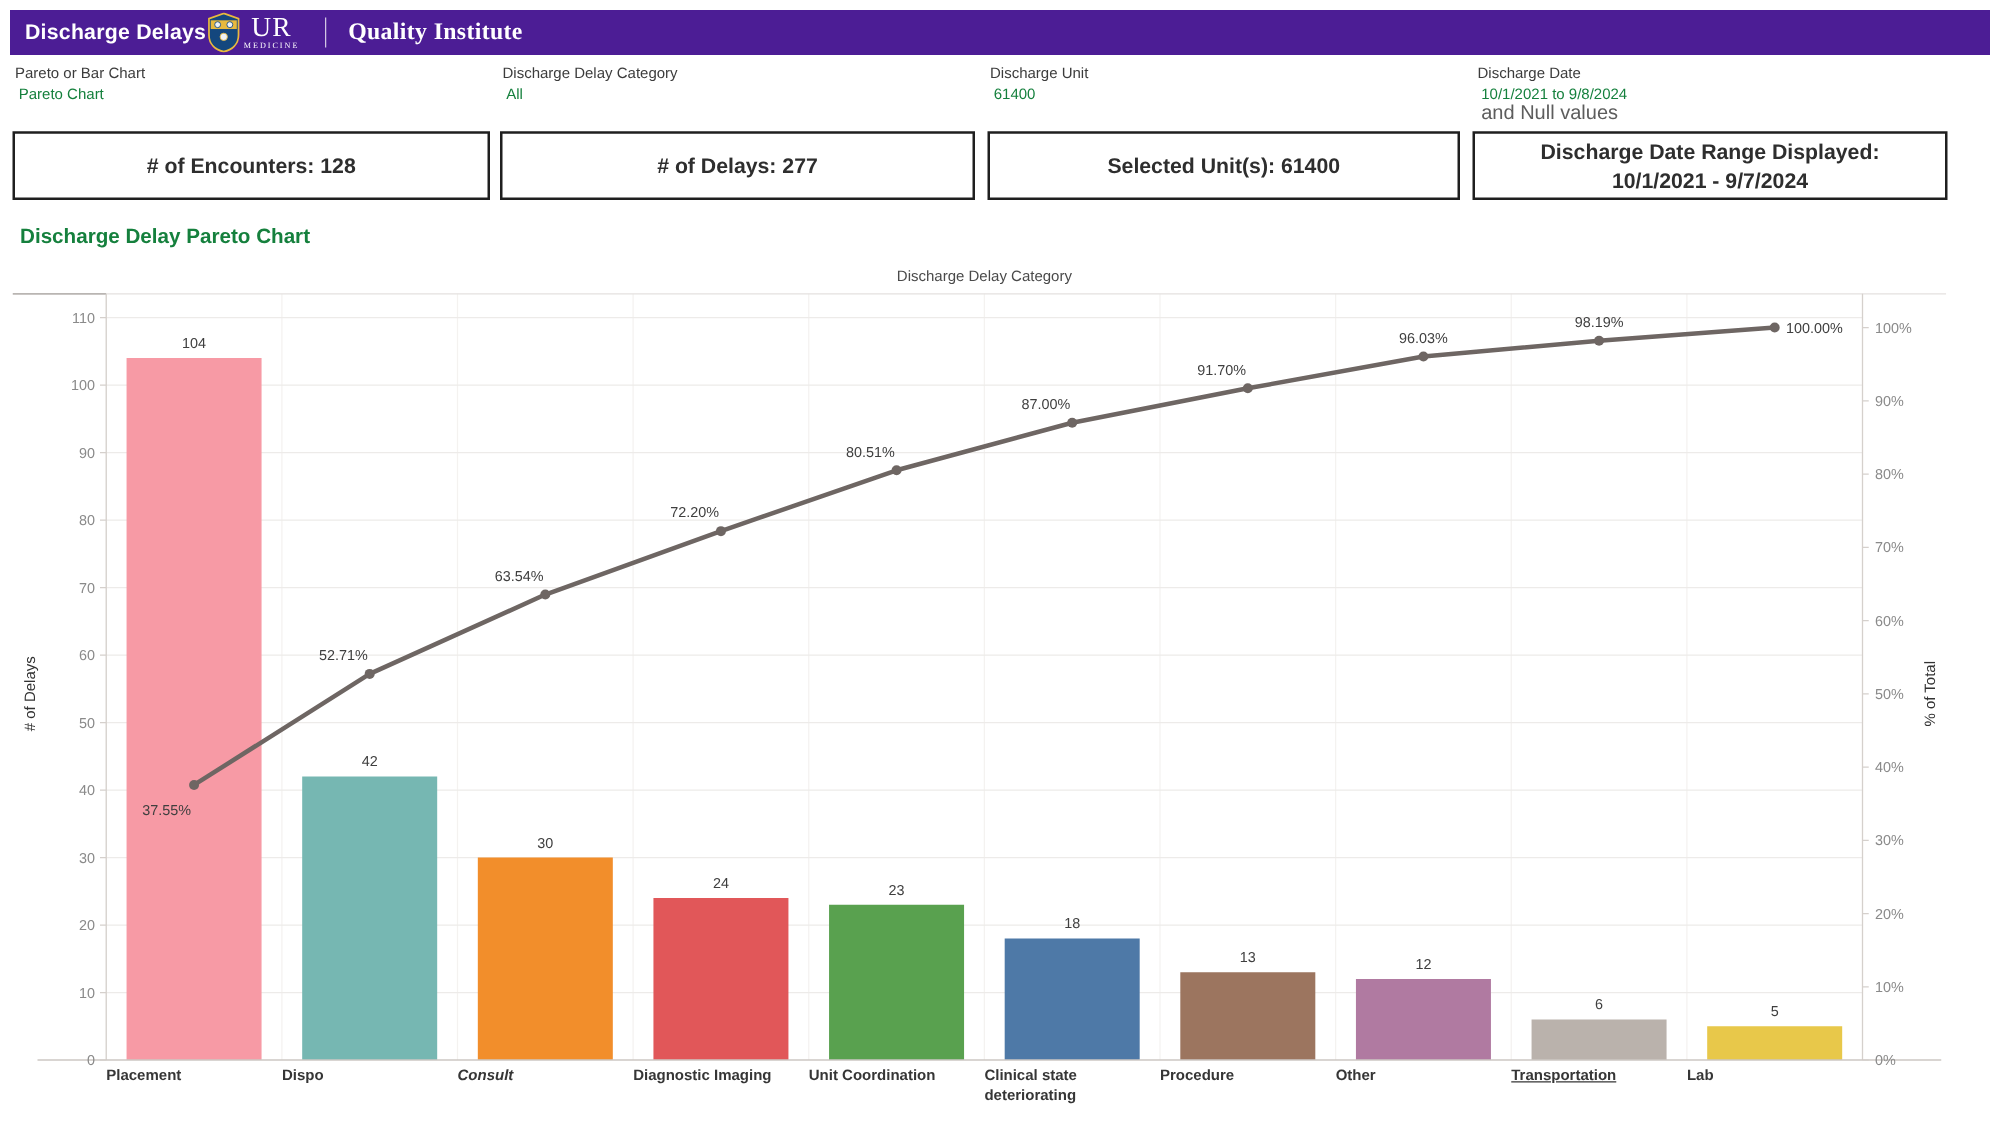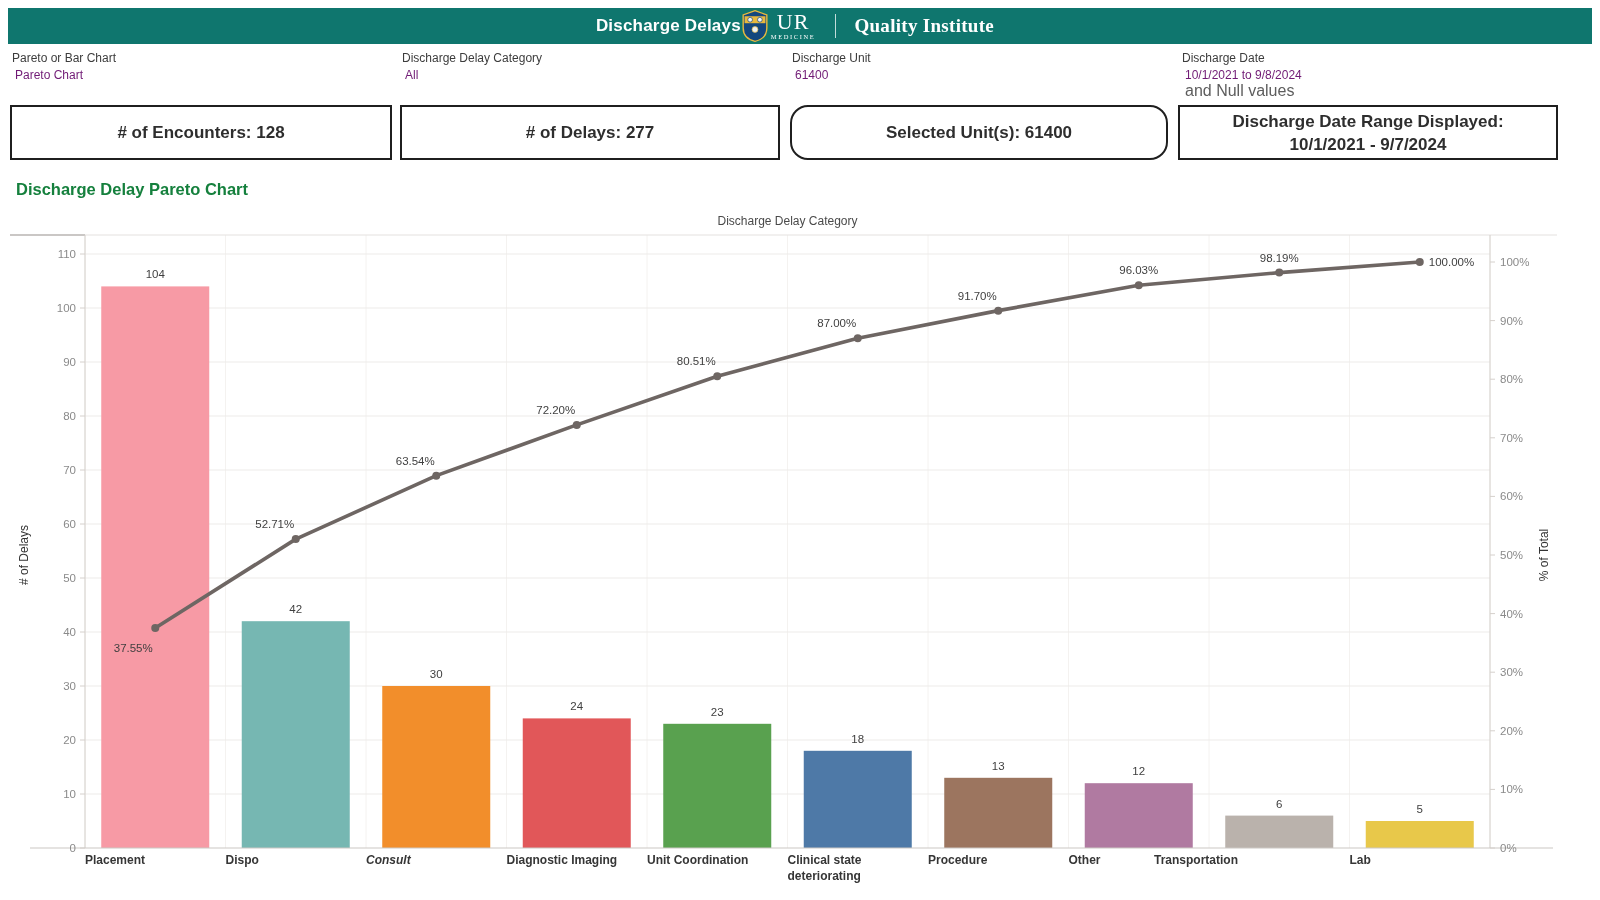--- a/index.html
+++ b/index.html
@@ -1,32 +1,32 @@
 <!DOCTYPE html>
 <html><head>
 <meta charset="utf-8">
 <style>
   html,body{margin:0;padding:0;background:#ffffff;font-family:"Liberation Sans",sans-serif;}
   #stage{position:relative;width:1600px;height:900px;background:#fff;overflow:hidden;}
 
   
-  .header{position:absolute;left:8px;top:8px;width:1584px;height:36px;background:#0f766e;display:flex;align-items:center;justify-content:center;}
+  .header{position:absolute;left:8px;top:8px;width:1584px;height:36px;background:#4c1d95;display:flex;align-items:center;justify-content:flex-start;}
   .header-title{color:#fff;font-weight:bold;font-size:17px;padding-left:12px;letter-spacing:.2px;}
   .logo-wrap{display:flex;align-items:center;gap:10px;padding-right:22px;}
   .logo-crest{display:flex;align-items:center;gap:2px;}
   .logo-ur-block{display:flex;flex-direction:column;align-items:center;line-height:1;color:#fff;font-family:"Liberation Serif",serif;}
   .logo-ur{font-size:22px;letter-spacing:1px;}
   .logo-medicine{font-size:6.5px;letter-spacing:1.6px;margin-top:1px;}
   .logo-sep{width:1px;height:24px;background:rgba(255,255,255,.75);margin:0 8px 0 10px;}
   .logo-institute{color:#fff;font-family:Liberation Serif, serif;font-weight:bold;font-size:19px;letter-spacing:.3px;}
 
   
   .filter{position:absolute;top:50px;}
   .filter .flabel{font-size:12px;color:#3c3c3c;line-height:16px;}
-  .filter .fvalue{font-size:12px;color:#701a75;line-height:16px;padding-left:3px;margin-top:1px;}
+  .filter .fvalue{font-size:12px;color:#15803d;line-height:16px;padding-left:3px;margin-top:1px;}
   .filter .fvalue2{font-size:16px;color:#5d5d5d;line-height:16px;padding-left:3px;}
 
   
   .kpi{position:absolute;top:105px;height:51px;border:2px solid #1f1f1f;background:#fff;display:flex;flex-direction:column;align-items:center;justify-content:center;}
   .kpi .ktext{font-size:17px;font-weight:bold;color:#2e2e2e;line-height:23px;text-align:center;}
 
   .section-title{position:absolute;left:16px;top:180px;font-size:16.5px;font-weight:bold;color:#15803d;}
 
   
   .chart-container{position:absolute;left:10px;top:214px;width:1547px;height:676px;}
@@ -78,21 +78,21 @@
     <div class="fvalue">10/1/2021 to 9/8/2024</div>
     <div class="fvalue2">and Null values</div>
   </div>
 
   <div class="kpi" style="left:10px;width:378px;">
     <div class="ktext"># of Encounters: 128</div>
   </div>
   <div class="kpi" style="left:400px;width:376px;">
     <div class="ktext"># of Delays: 277</div>
   </div>
-  <div class="kpi" style="left:790px;width:374px;border-radius:18px;">
+  <div class="kpi" style="left:790px;width:374px;">
     <div class="ktext">Selected Unit(s): 61400</div>
   </div>
   <div class="kpi" style="left:1178px;width:376px;">
     <div class="ktext">Discharge Date Range Displayed:</div>
     <div class="ktext">10/1/2021 - 9/7/2024</div>
   </div>
 
   <div class="section-title">Discharge Delay Pareto Chart</div>
 
   <div class="chart-container">
@@ -217,18 +217,18 @@
       </svg>
     <div class="xlabels" id="xlabels">
         <div class="xcat" style="left: 75px; width: 140.5px;">Placement</div>
         <div class="xcat" style="left: 215.5px; width: 140.5px;">Dispo</div>
         <div class="xcat" style="left: 356px; width: 140.5px; font-style: italic;">Consult</div>
         <div class="xcat" style="left: 496.5px; width: 140.5px;">Diagnostic Imaging</div>
         <div class="xcat" style="left: 637px; width: 140.5px;">Unit Coordination</div>
         <div class="xcat" style="left: 777.5px; width: 140.5px;">Clinical state deteriorating</div>
         <div class="xcat" style="left: 918px; width: 140.5px;">Procedure</div>
         <div class="xcat" style="left: 1058.5px; width: 140.5px;">Other</div>
-        <div class="xcat" style="left: 1144px; width: 140.5px;">Transportation</div>
+        <div class="xcat" style="left: 1199px; width: 140.5px; text-decoration: underline;">Transportation</div>
         <div class="xcat" style="left: 1339.5px; width: 140.5px;">Lab</div>
       </div>
   </div>
 
 </div>
 
 </body></html>

